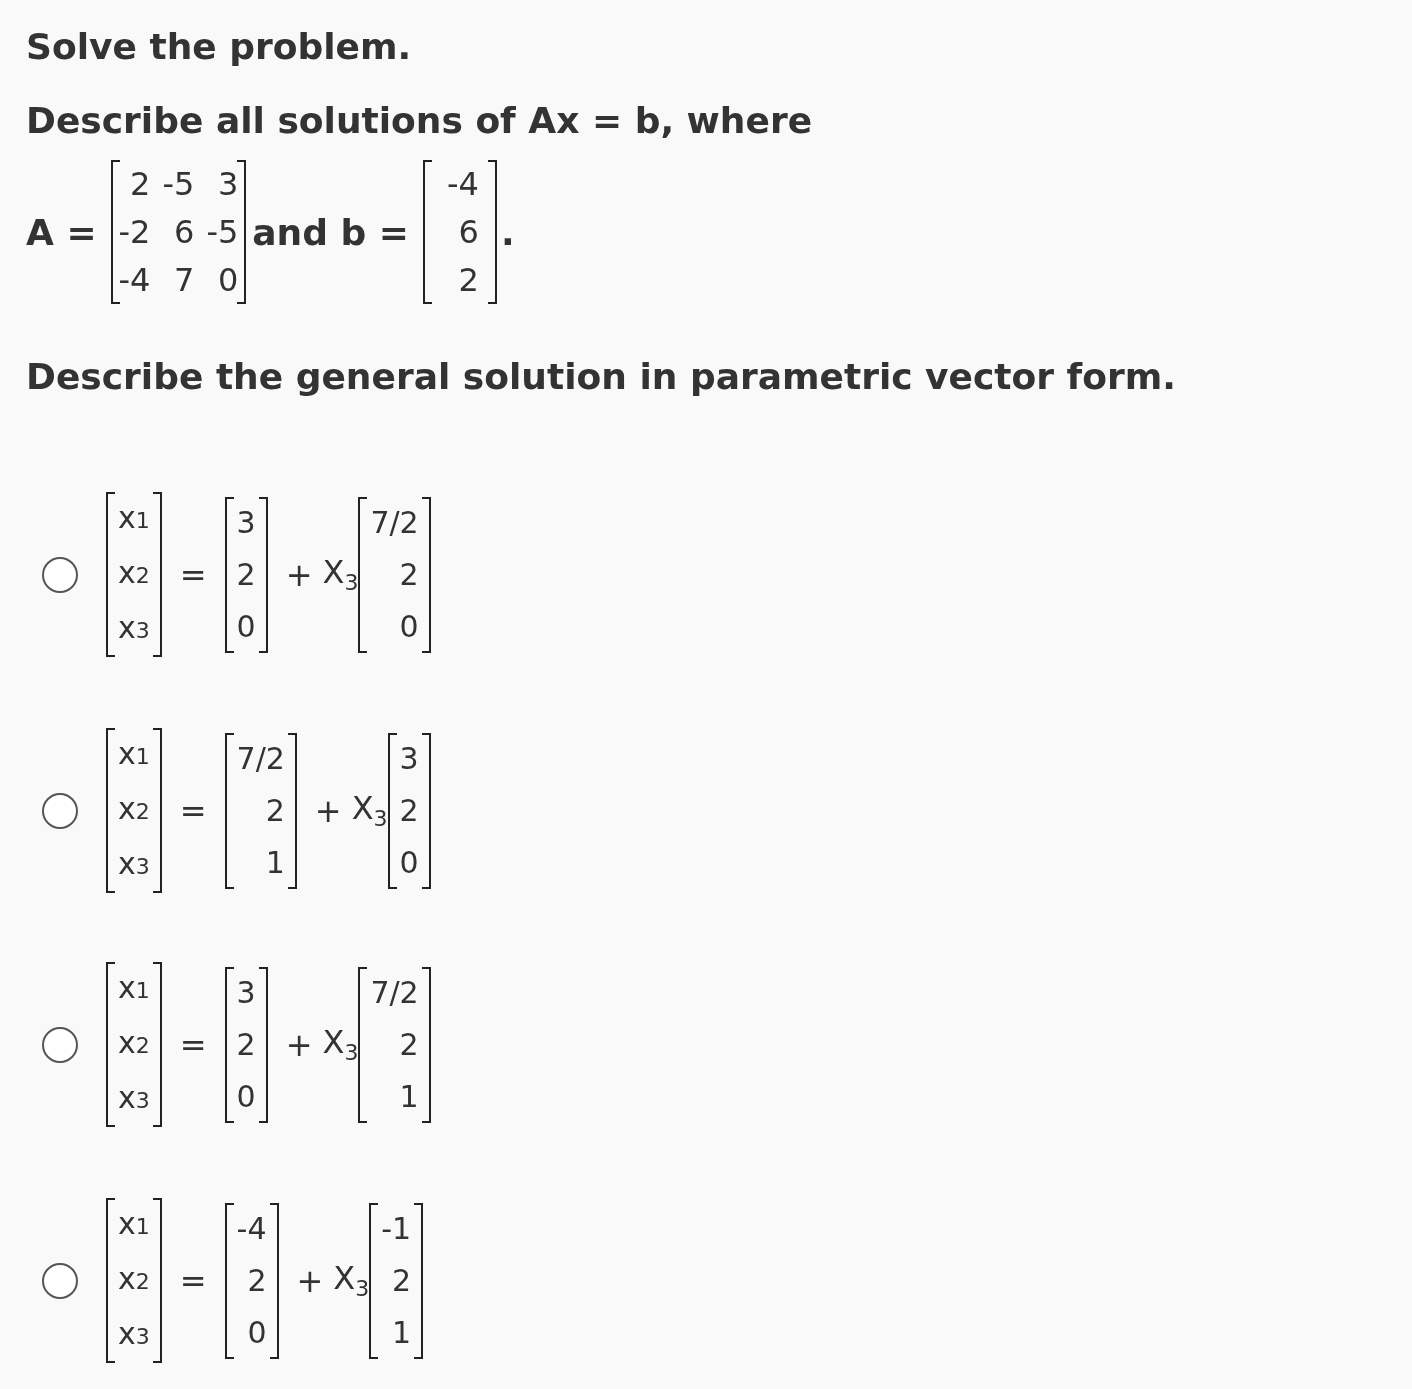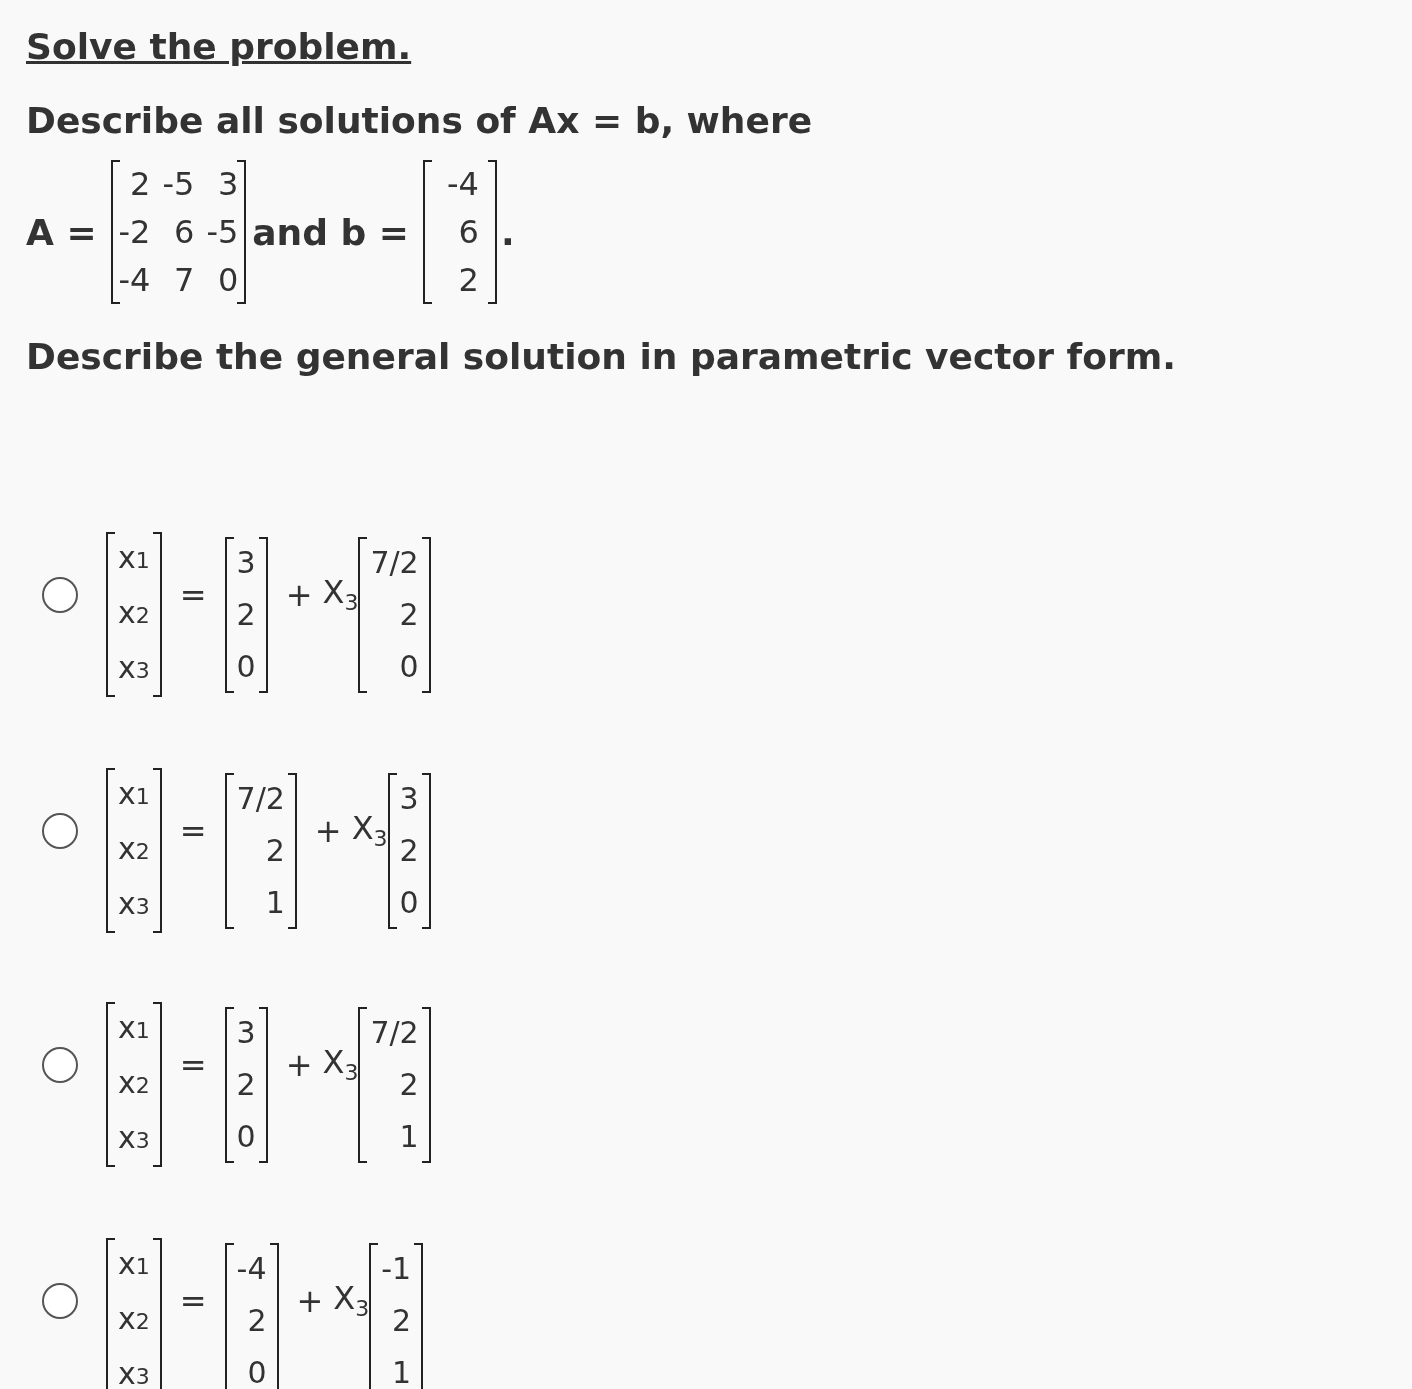--- a/index.html
+++ b/index.html
@@ -3,21 +3,21 @@
 <meta charset="utf-8">
 <style>
   html, body { margin: 0; padding: 0; }
   body {
     width: 1412px; height: 1389px; background: #f9f9f9;
     font-family: "DejaVu Sans", sans-serif; color: #333; position: relative; overflow: hidden;
   }
   .heading { position: absolute; left: 26px; font-weight: bold; font-size: 36px; color: #333; white-space: nowrap; }
   .mat {
     display: inline-grid; position: relative; padding: 0 8px;
-    font-family: "DejaVu Sans", sans-serif; font-weight: normal; color: #333; margin-top: 40px;
+    font-family: "DejaVu Sans", sans-serif; font-weight: normal; color: #333;
   }
   .mat::before, .mat::after {
     content: ""; position: absolute; top: 0; bottom: 0; width: 7px;
     border: 2.5px solid #222;
   }
   .mat::before { left: 0; border-right: none; }
   .mat::after { right: 0; border-left: none; }
   .cell { text-align: right; }
   .eqrow { position: absolute; left: 26px; top: 160px; display: flex; align-items: center; font-size: 36px; font-weight: bold; color: #333; }
   .amat { grid-template-columns: repeat(3, auto); column-gap: 12px; font-size: 32px; line-height: 48px; margin: 0 6px 0 14px; }
@@ -31,21 +31,21 @@
   .xsub { font-size: 22px; }
   .eq { margin: 0 18px; font-size: 32px; }
   .plus { margin: 0 10px 0 18px; font-size: 32px; }
   .x3 { font-size: 32px; }
   .x3 sub { font-size: 22px; }
   .numcol { line-height: 52px; font-size: 30px; }
 </style>
 </head>
 <body>
 
-<div class="heading" style="top:26px;text-decoration:underline;">Solve the problem.</div>
+<div class="heading" style="top:26px;">Solve the problem.</div>
 <div class="heading" style="top:100px;">Describe all solutions of Ax = b, where</div>
 
 <div class="eqrow">
   <span>A =</span>
   <div class="mat amat">
     <span class="cell">2</span>
     <span class="cell">-5</span>
     <span class="cell">3</span>
     <span class="cell">-2</span>
     <span class="cell">6</span>
@@ -56,21 +56,21 @@
   </div>
   <span>and b =</span>
   <div class="mat bmat">
     <span class="cell">-4</span>
     <span class="cell">6</span>
     <span class="cell">2</span>
   </div>
   <span>.</span>
 </div>
 
-<div class="heading" style="top:336px;">Describe the general solution in parametric vector form.</div>
+<div class="heading" style="top:356px;">Describe the general solution in parametric vector form.</div>
 
 <div id="options">
     <div class="option" style="top: 492px;">
     <div class="radio"></div>
     <div class="mat vmat">
       <span><span>x</span><span class="xsub">1</span></span>
       <span><span>x</span><span class="xsub">2</span></span>
       <span><span>x</span><span class="xsub">3</span></span>
     </div>
     <span class="eq">=</span>

